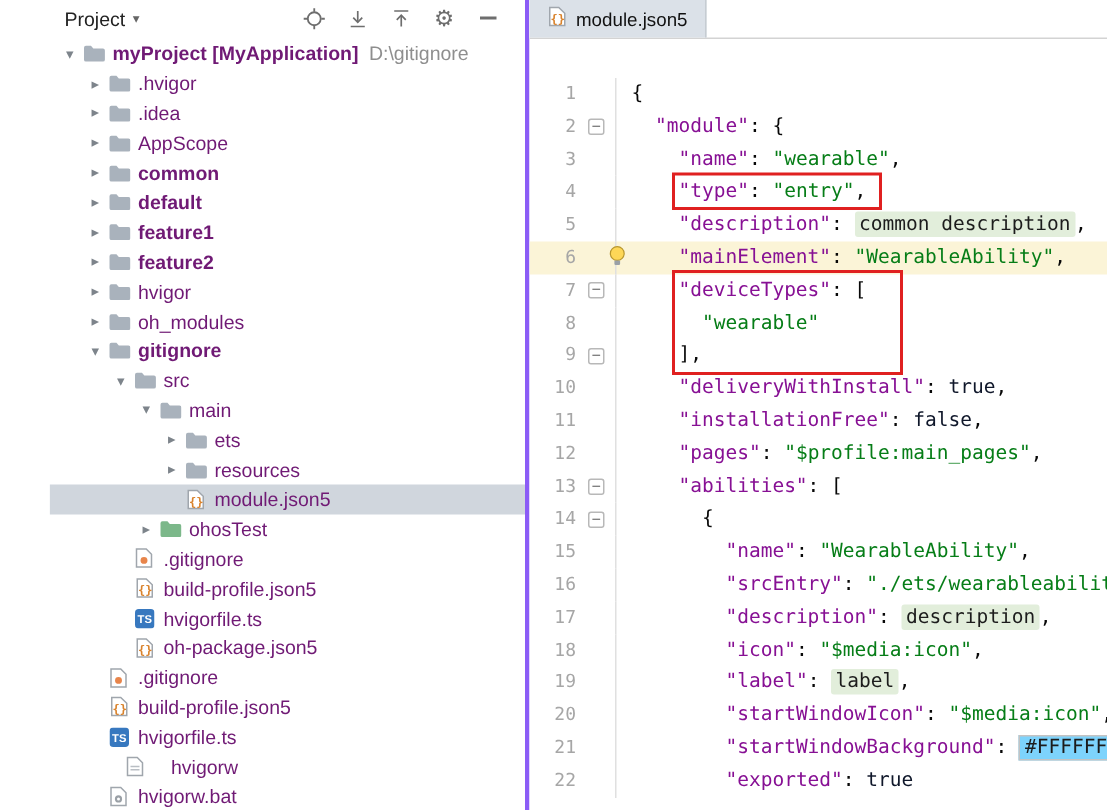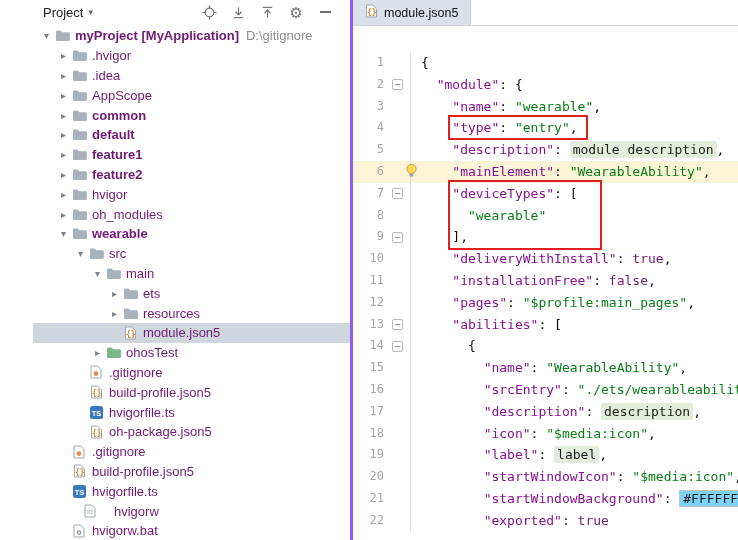--- a/index.html
+++ b/index.html
@@ -35,21 +35,21 @@
   .cl.current { background:#fbf4d7; }
   .g { flex:none; width:58px; display:flex; border-right:1px solid #e0e0e0; }
   .n { flex:1; text-align:right; padding-right:8px; color:#a6a6a6; font-size:12px; }
   .fc { width:18px; min-width:18px; display:flex; align-items:center; justify-content:flex-start; }
   .fm { width:11px; height:11px; border:1px solid #b8b8b8; border-radius:2px; background:#fff; color:#777;
         font-size:10px; line-height:9px; display:flex; align-items:center; justify-content:center; }
   .c { white-space:pre; padding-left:10px; }
   .tp { color:#080808; }
   .tk { color:#871094; }
   .ts { color:#067d17; }
-  .tb { color:#701a75; }
+  .tb { color:#0f172a; }
   .tf { background:#e2eedb; color:#1c1c1c; border-radius:2px; padding:1px 3px; }
   .tc { background:#7dd3fc; border:1px solid #c3c3c3; color:#1c1c1c; padding:0 3px; }
 
   
   .ann { position:absolute; border:2px solid #e02020; pointer-events:none; }
   .ann.type-entry { left:95px; top:89px; width:140px; height:25px; }
   .ann.device-types { left:95px; top:154px; width:154px; height:70px; }
   .bulb { position:absolute; left:52px; top:137px; width:14px; height:16px; }
 </style>
 </head>
@@ -187,21 +187,21 @@
           </span>
           <span class="tlabel">oh_modules</span>
         </div>
         <div class="tree-row" style="padding-left: 23px;">
           <span class="chev">▾</span>
           <span class="ticon">
             <svg width="15" height="13" viewBox="0 0 16 14">
               <path d="M1 3q0-1.4 1.4-1.4h3.6l1.7 2h6.9q1.4 0 1.4 1.4v6.6q0 1.4-1.4 1.4H2.4Q1 13 1 11.6Z" fill="#a9b2bc"></path>
             </svg>
           </span>
-          <span class="tlabel bold">wearable</span>
+          <span class="tlabel bold">gitignore</span>
         </div>
         <div class="tree-row" style="padding-left: 40px;">
           <span class="chev">▾</span>
           <span class="ticon">
             <svg width="15" height="13" viewBox="0 0 16 14">
               <path d="M1 3q0-1.4 1.4-1.4h3.6l1.7 2h6.9q1.4 0 1.4 1.4v6.6q0 1.4-1.4 1.4H2.4Q1 13 1 11.6Z" fill="#a9b2bc"></path>
             </svg>
           </span>
           <span class="tlabel">src</span>
         </div>
@@ -390,21 +390,21 @@
             <span class="n">4</span>
             <span class="fc"></span>
           </span>
           <span class="c"><span class="tp">    </span><span class="tk">"type"</span><span class="tp">: </span><span class="ts">"entry"</span><span class="tp">,</span></span>
         </div>
         <div class="cl">
           <span class="g">
             <span class="n">5</span>
             <span class="fc"></span>
           </span>
-          <span class="c"><span class="tp">    </span><span class="tk">"description"</span><span class="tp">: </span><span class="tf">module description</span><span class="tp">,</span></span>
+          <span class="c"><span class="tp">    </span><span class="tk">"description"</span><span class="tp">: </span><span class="tf">common description</span><span class="tp">,</span></span>
         </div>
         <div class="cl current">
           <span class="g">
             <span class="n">6</span>
             <span class="fc"></span>
           </span>
           <span class="c"><span class="tp">    </span><span class="tk">"mainElement"</span><span class="tp">: </span><span class="ts">"WearableAbility"</span><span class="tp">,</span></span>
         </div>
         <div class="cl">
           <span class="g">

